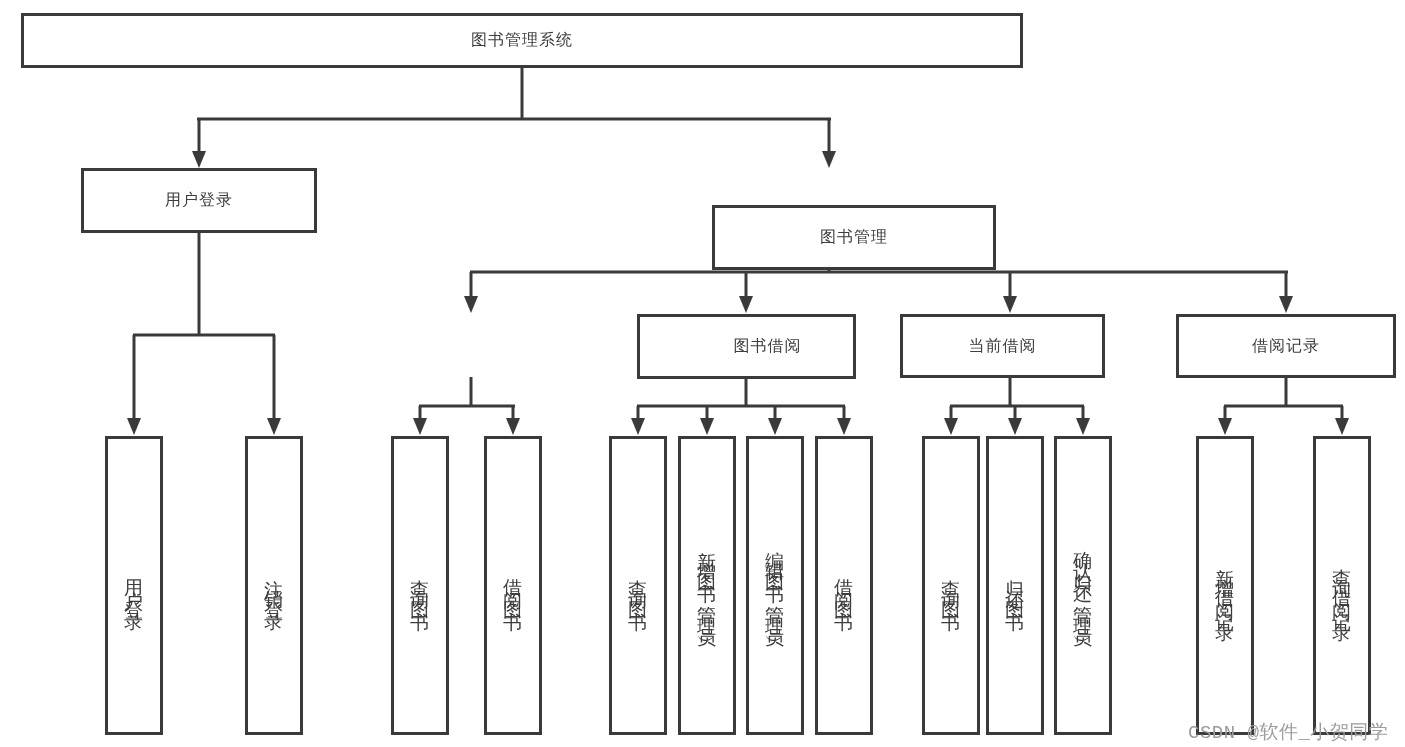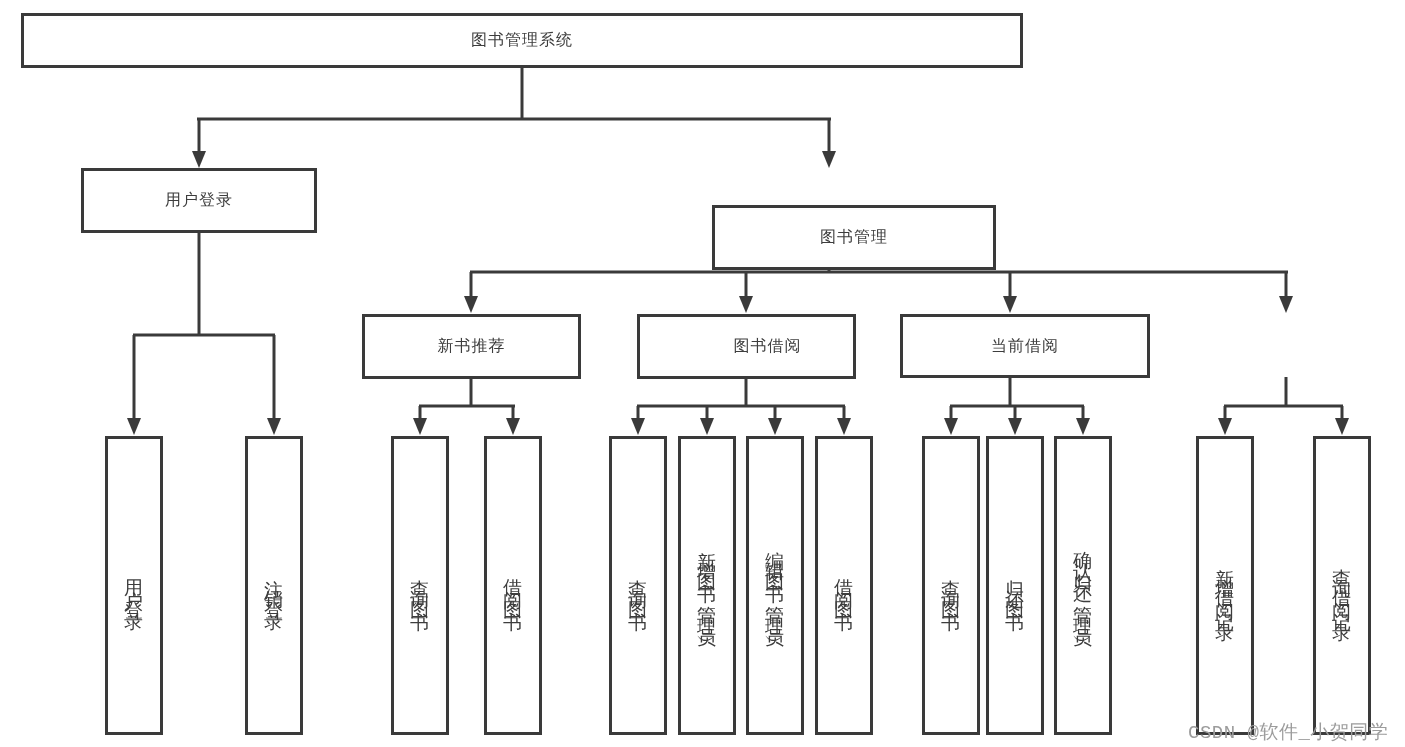--- a/index.html
+++ b/index.html
@@ -124,28 +124,28 @@
     <span>图书管理系统</span>
   </div>
 
   <div class="hbox" style="left:81px;top:168px;width:236px;height:65px;">
     <span>用户登录</span>
   </div>
   <div class="hbox" style="left:712px;top:180px;width:284px;height:65px;margin-top:25px;">
     <span>图书管理</span>
   </div>
 
-  <div class="hbox" style="left:362px;top:314px;width:219px;height:65px;">
-    <span>新书推荐</span>
-  </div>
   <div class="hbox" style="left:637px;top:314px;width:219px;height:65px;padding-left:42px;">
     <span>图书借阅</span>
   </div>
-  <div class="hbox" style="left:900px;top:314px;width:250px;height:64px;">
+  <div class="hbox" style="left:900px;top:314px;width:205px;height:64px;">
     <span>当前借阅</span>
+  </div>
+  <div class="hbox" style="left:1176px;top:314px;width:220px;height:64px;">
+    <span>借阅记录</span>
   </div>
 
   <div class="vbox" style="left:105px;">
     <span class="vtext">用户登录</span>
   </div>
   <div class="vbox" style="left:245px;">
     <span class="vtext">注销登录</span>
   </div>
 
   <div class="vbox" style="left:391px;">

